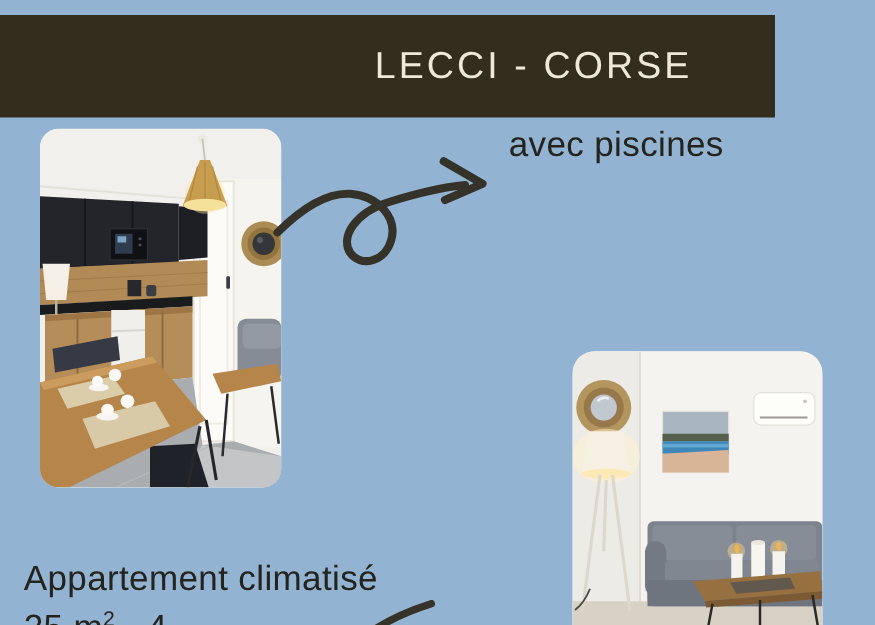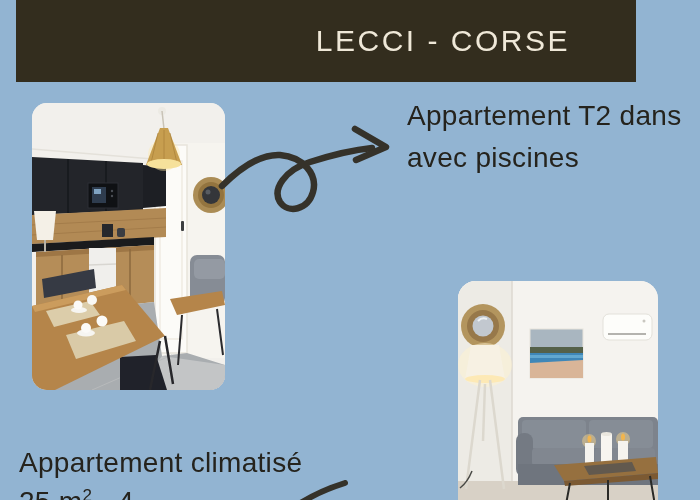--- a/index.html
+++ b/index.html
@@ -2,24 +2,24 @@
 <html style="--background: #92b4d2; --header_bg: #332d1e; --header_text: #efe8d8; --body_text: #25231d; --arrow: #35322a;"><head>
 <meta charset="utf-8">
 <style>
   html,body{margin:0;padding:0;}
   body{font-family:"Liberation Sans", sans-serif;}
   .canvas{
     position:relative;width:700px;height:500px;overflow:hidden;
     background:var(--background,#92b4d2);
   }
   .header-bar{
-    position:absolute;left:0;top:0;width:620px;height:82px;
+    position:absolute;left:0;top:12px;width:620px;height:82px;
     background:var(--header_bg,#332d1e);
     display:flex;align-items:center;justify-content:flex-end;
-    padding-right:66px;box-sizing:border-box;margin-left:16px;
+    padding-right:66px;box-sizing:border-box;
   }
   .header-title{
     color:var(--header_text,#efe8d8);
     font-size:30px;letter-spacing:2.5px;font-weight:400;white-space:nowrap;
   }
   .photo{position:absolute;overflow:hidden;background:#f1efeb;}
   .photo svg{display:block;width:100%;height:100%;}
   .photo-kitchen{left:32px;top:103px;width:193px;height:287px;border-radius:15px;}
   .photo-living{left:458px;top:281px;width:200px;height:240px;border-radius:18px;}
   .headline{
@@ -152,21 +152,20 @@
       </g>
     </svg>
   </div>
 
   <svg class="arrow-svg arrow-1" viewBox="0 0 200 115">
     <path d="M22,76 C40,58 60,44 80,45 C103,47 118,64 113,82 C108,100 88,104 80,92 C72,79 85,60 110,52 C132,45 152,40 172,38" fill="none" stroke="#35322a" stroke-width="6.5" stroke-linecap="round"></path>
     <path d="M155,19 L186,37 L156,50" fill="none" stroke="#35322a" stroke-width="6.5" stroke-linecap="round" stroke-linejoin="round"></path>
   </svg>
 
   <div class="headline">
-    <div>Appartement T2 dans</div>
     <div>avec piscines</div>
   </div>
 
   <div class="photo photo-living">
     <svg viewBox="0 0 200 240" preserveAspectRatio="none">
       <rect x="0" y="0" width="200" height="240" fill="#f5f3ef"></rect>
       <rect x="0" y="0" width="54" height="240" fill="#edebe5"></rect>
       <line x1="54" y1="0" x2="54" y2="205" stroke="#ddd9d1" stroke-width="1.5"></line>
       <rect x="0" y="200" width="200" height="40" fill="#d8d1c6"></rect>
 

